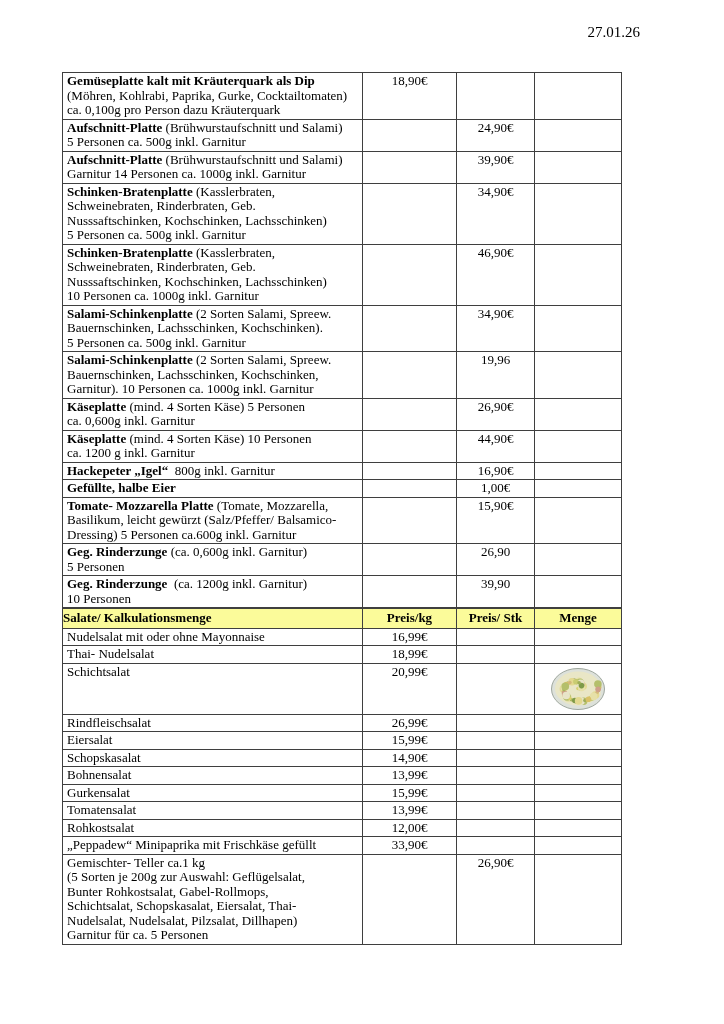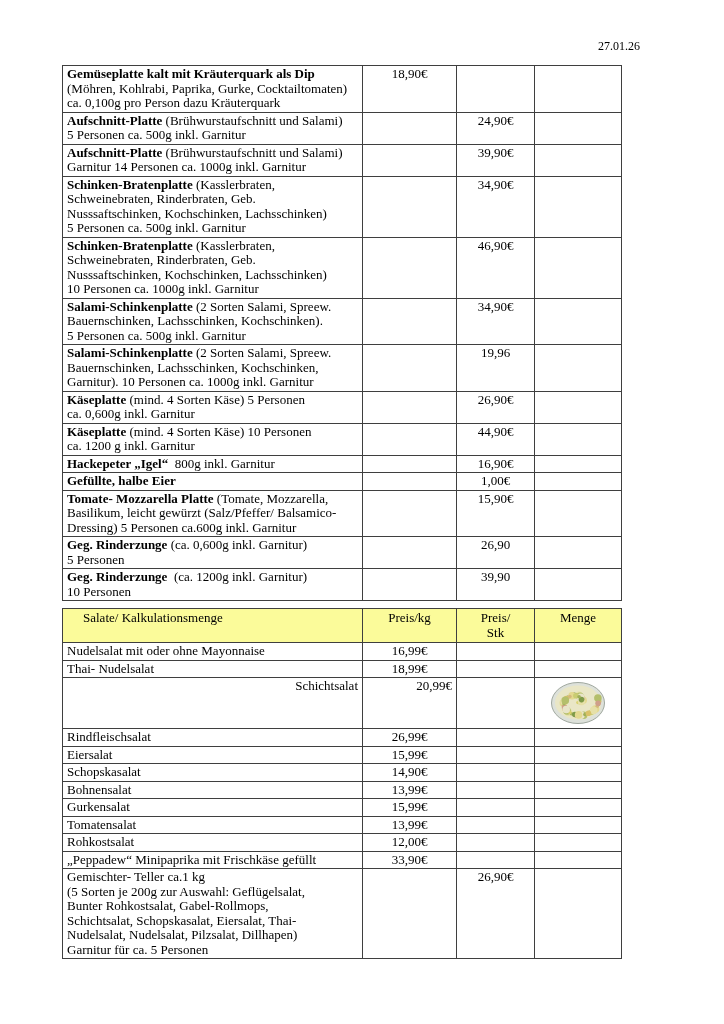--- a/index.html
+++ b/index.html
@@ -3,42 +3,42 @@
 <meta charset="utf-8">
 <style>
   html,body{margin:0;padding:0;}
   body{
     width:724px;height:1024px;background:#ffffff;position:relative;
     font-family:"Liberation Serif","DejaVu Serif",serif;
     font-size:13px;line-height:14.5px;color:#000;
     -webkit-font-smoothing:antialiased;
   }
   .date{
-    position:absolute;top:38px;right:84px;
-    font-size:12px;line-height:17px;
+    position:absolute;top:24px;right:84px;
+    font-size:15px;line-height:17px;
   }
   table{
     border-collapse:collapse;table-layout:fixed;width:559px;
     position:absolute;left:62px;
   }
-  #platters-table{top:65px;}
+  #platters-table{top:72px;}
   #salads-table{top:608px;}
   td,th{
     border:1px solid var(--line,#3f3f3f);
     vertical-align:top;padding:1px 4px;overflow:hidden;
   }
   th{
     background:var(--header-bg,#ffff99);
-    font-weight:normal;text-align:center;padding:2px 20px;
+    font-weight:bold;text-align:center;padding:2px 0;
   }
   th.first{text-align:left;}
   td.desc{white-space:pre-wrap;}
   td.c{text-align:center;}
   .b{font-weight:bold;}
-  tr.tall td{height:48px;text-align:right;}
+  tr.tall td{height:48px;}
   .salad-wrap{display:flex;justify-content:center;align-items:center;height:100%;}
 </style>
 </head>
 <body>
 
 <div class="date">27.01.26</div>
 
 <table id="platters-table">
   <colgroup>
     <col style="width:300px">

